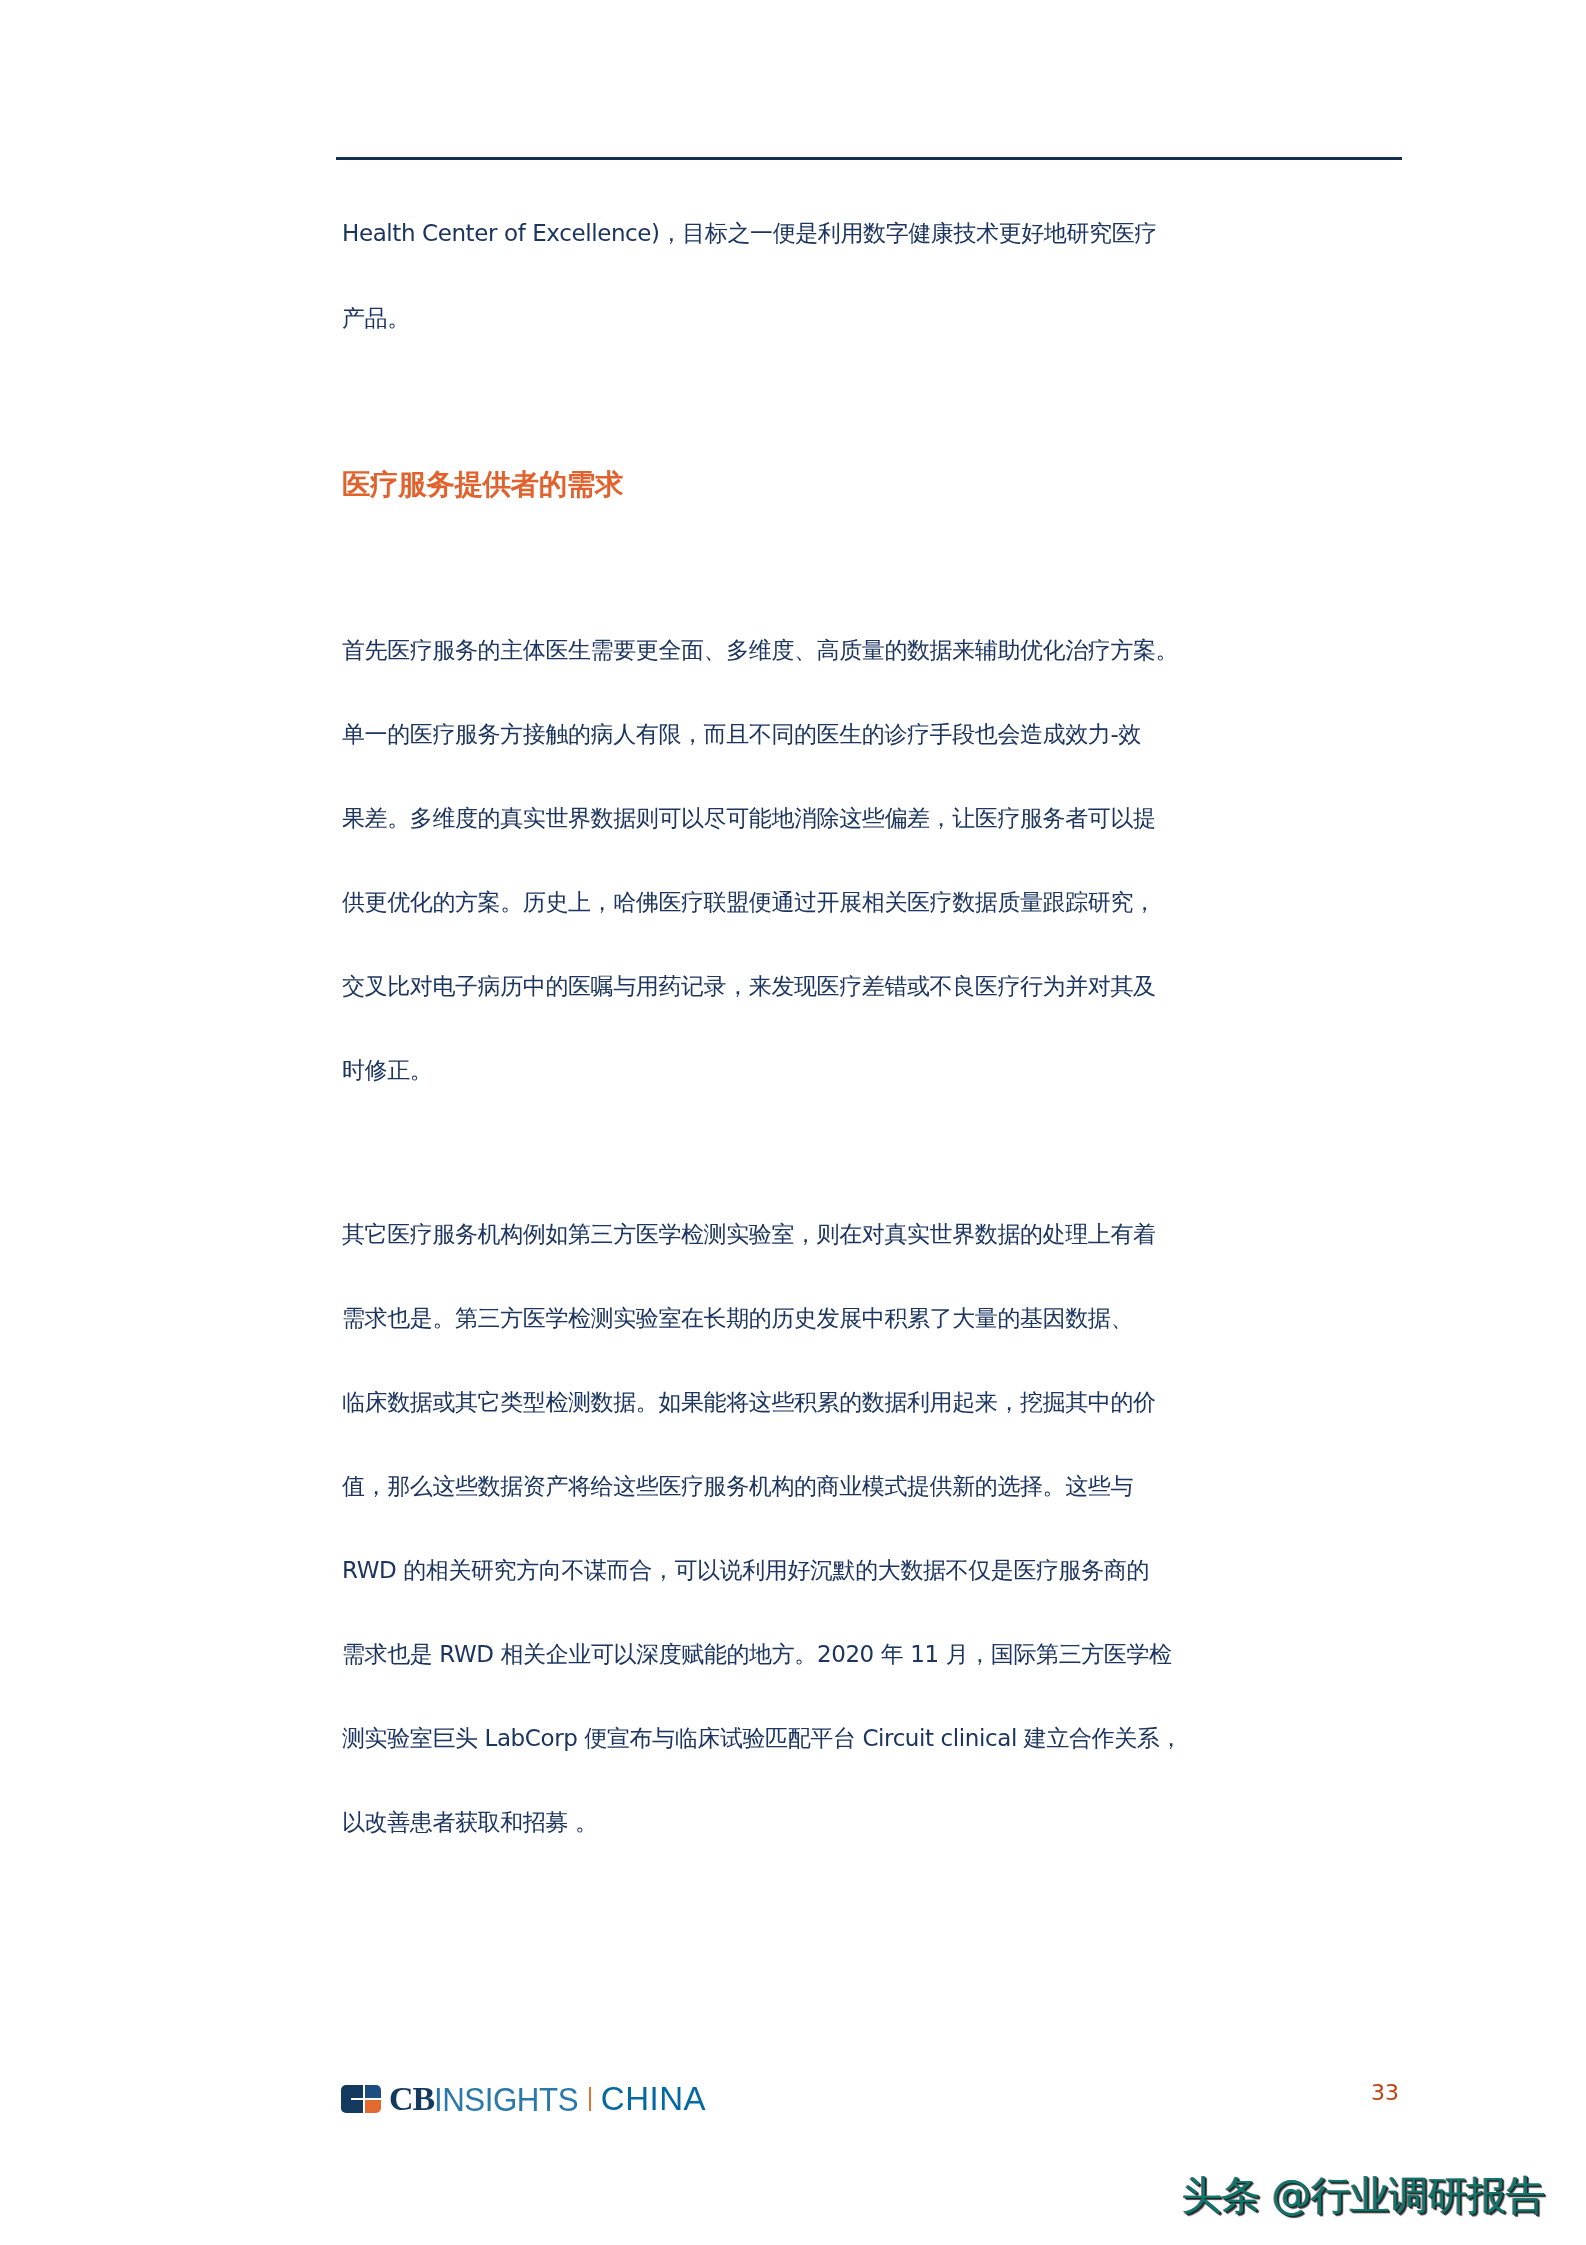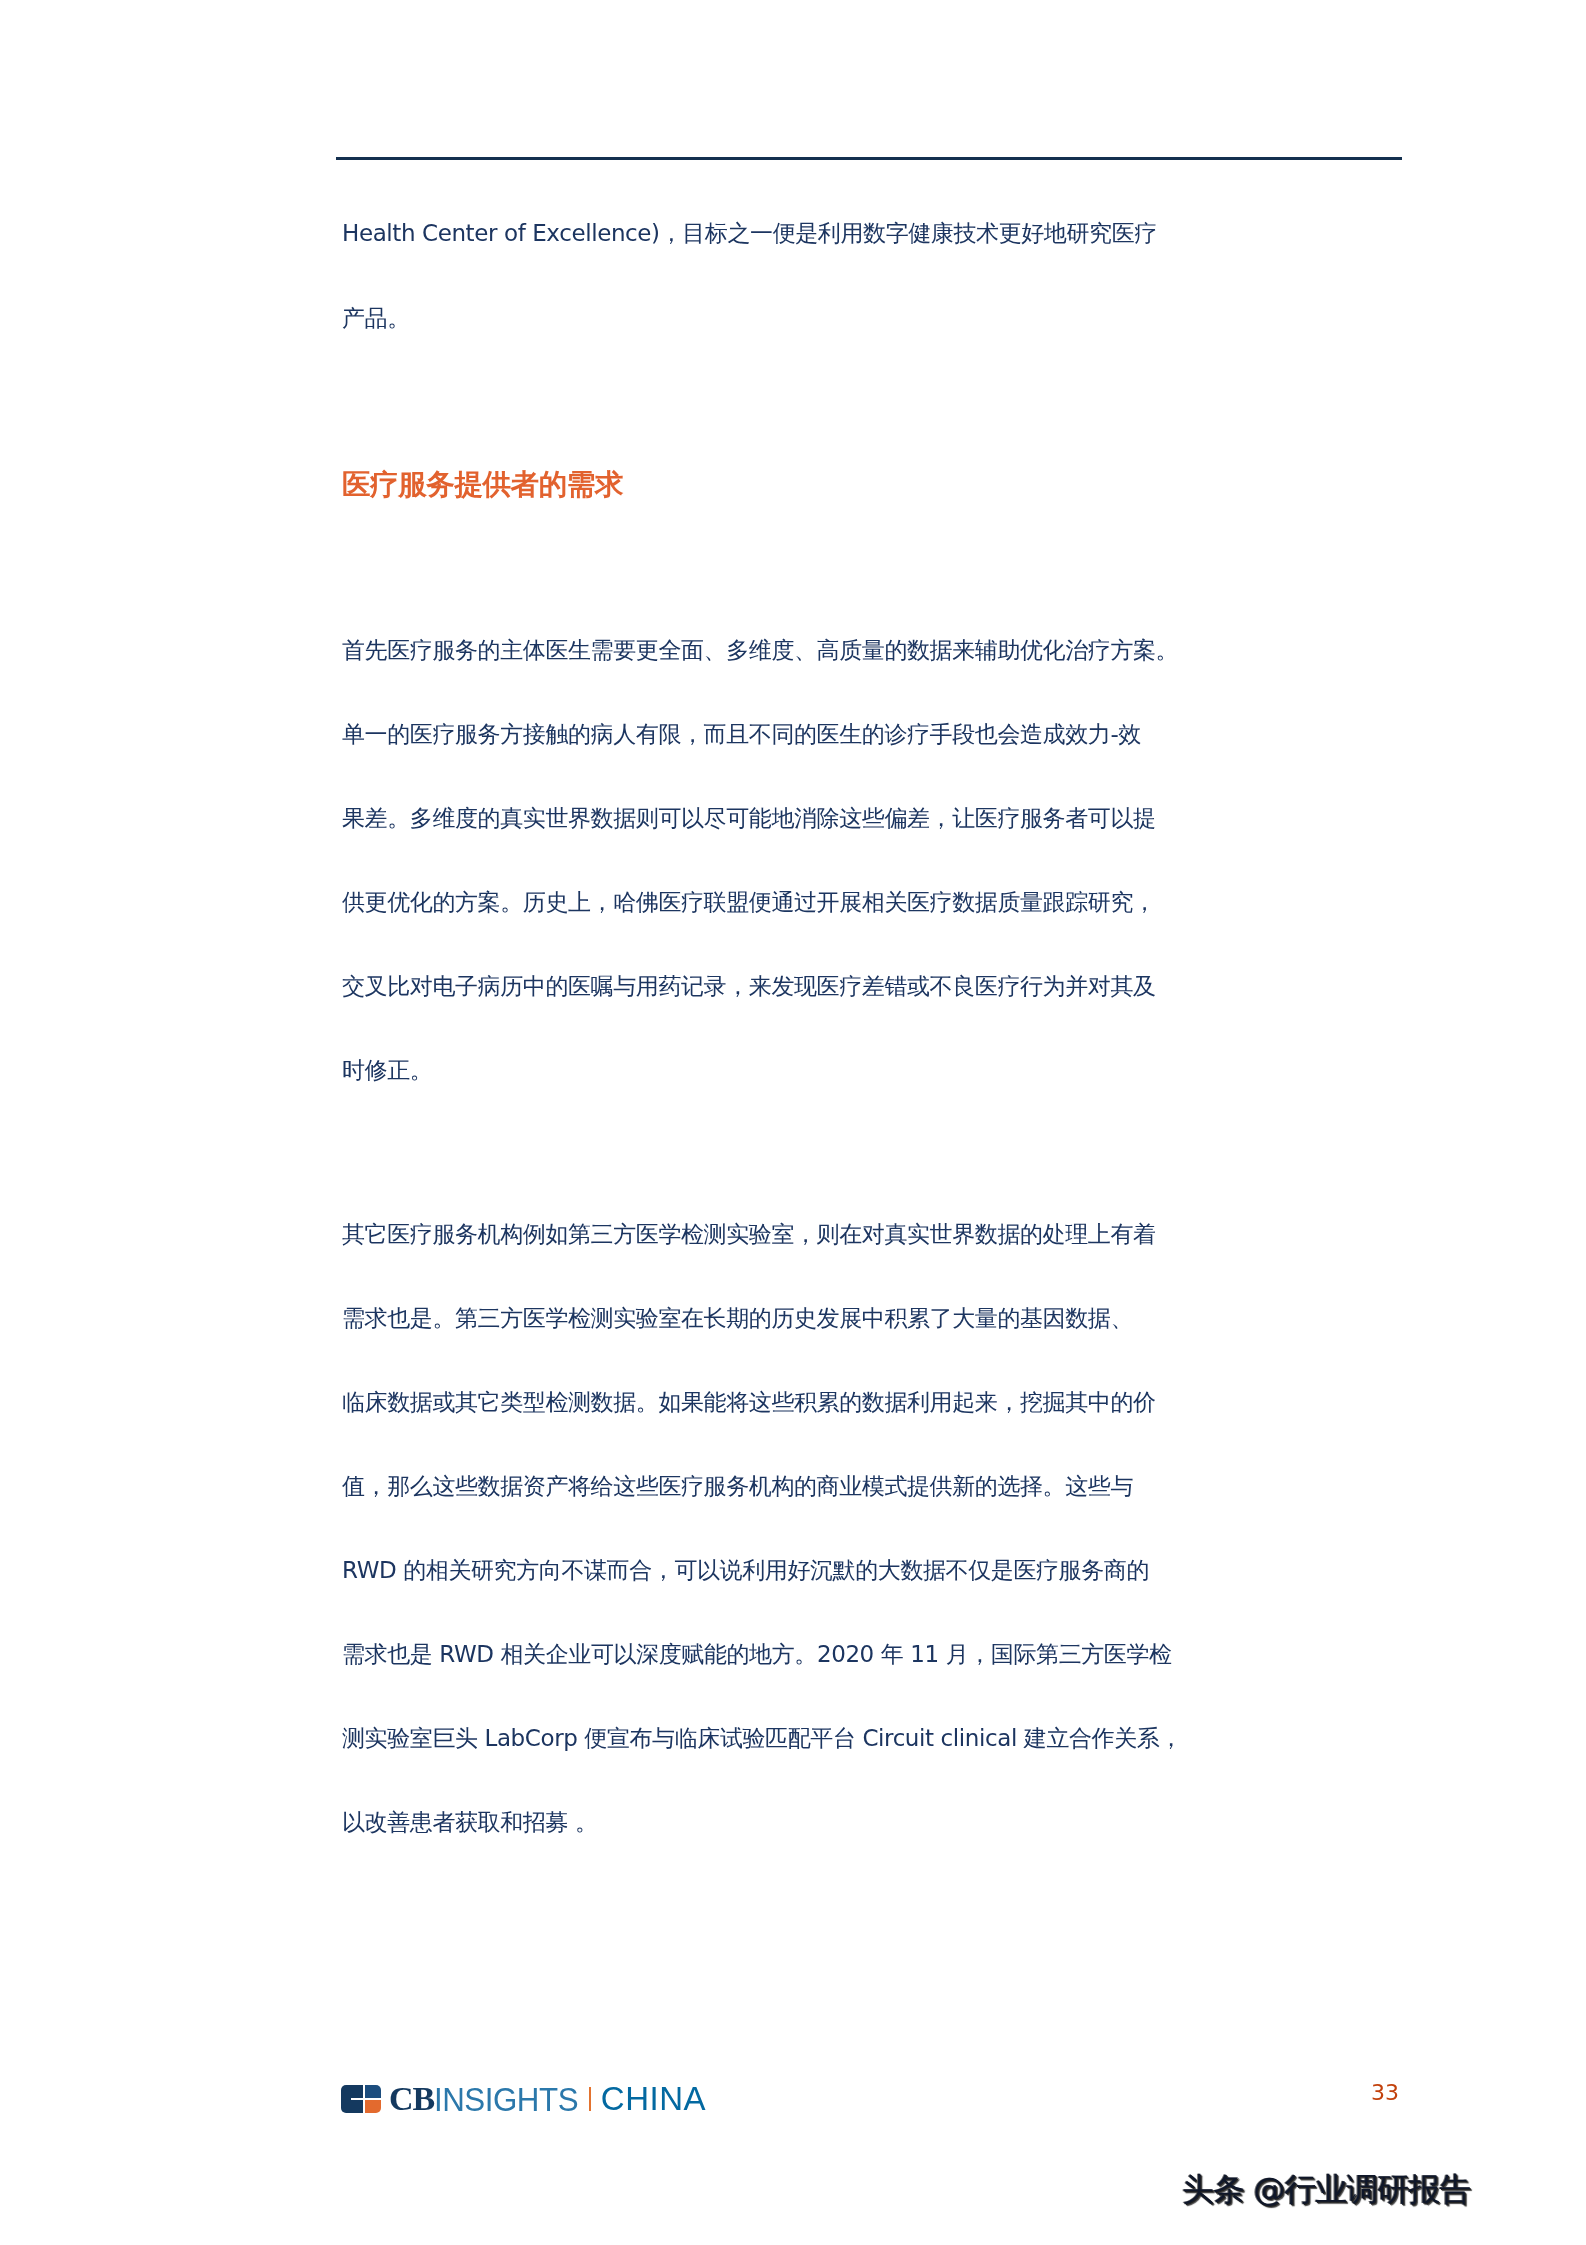--- a/index.html
+++ b/index.html
@@ -15,21 +15,21 @@
   .logo-icon .q { position:absolute; }
   .logo-icon .left { left:0; top:0; width:22px; height:28px; background:#14395f; border-radius:5px 0 0 5px; }
   .logo-icon .tr { left:24px; top:0; width:16px; height:13px; background:#1c4d7e; border-radius:0 5px 0 0; }
   .logo-icon .br { left:24px; top:15px; width:16px; height:13px; background:#e36a2e; border-radius:0 0 5px 0; }
   .logo-icon .bar { left:10px; top:13px; width:14px; height:2px; background:#ffffff; }
   .logo-cb { font-family:Liberation Serif, serif; font-weight:bold; font-size:34px; color:#14395f; letter-spacing:-1px; line-height:30px; }
   .logo-insights { font-family:"Liberation Sans",sans-serif; font-size:34px; color:#2b78ab; font-weight:normal; letter-spacing:-0.5px; line-height:30px; transform:scaleX(0.92); transform-origin:left center; display:inline-block; margin-right:-10px; }
   .logo-div { display:inline-block; width:2px; height:24px; background:#e3732f; margin:0 10px 0 8px; }
   .logo-china { font-family:"Liberation Sans",sans-serif; font-size:33px; color:#0369a1; line-height:30px; letter-spacing:0.5px; }
   .page-num { position:absolute; left:1371px; top:2080px; font-size:22px; color:#c2410c; font-family:"DejaVu Sans",sans-serif; }
-  .watermark { position:absolute; left:1182px; top:2168px; font-size:32px; color:#0f172a; white-space:nowrap;
+  .watermark { position:absolute; left:1182px; top:2168px; font-size:40px; color:#0f766e; white-space:nowrap;
                text-shadow: 1px 1px 0 #222, 2px 2px 1px #444, -1px 0 0 #777; letter-spacing:-1px; }
 </style>
 </head>
 <body>
 
 <div class="rule"></div>
 
 <div class="line" style="top:233px">Health Center of Excellence)，目标之一便是利用数字健康技术更好地研究医疗</div>
 <div class="line" style="top:318px">产品。</div>
 

